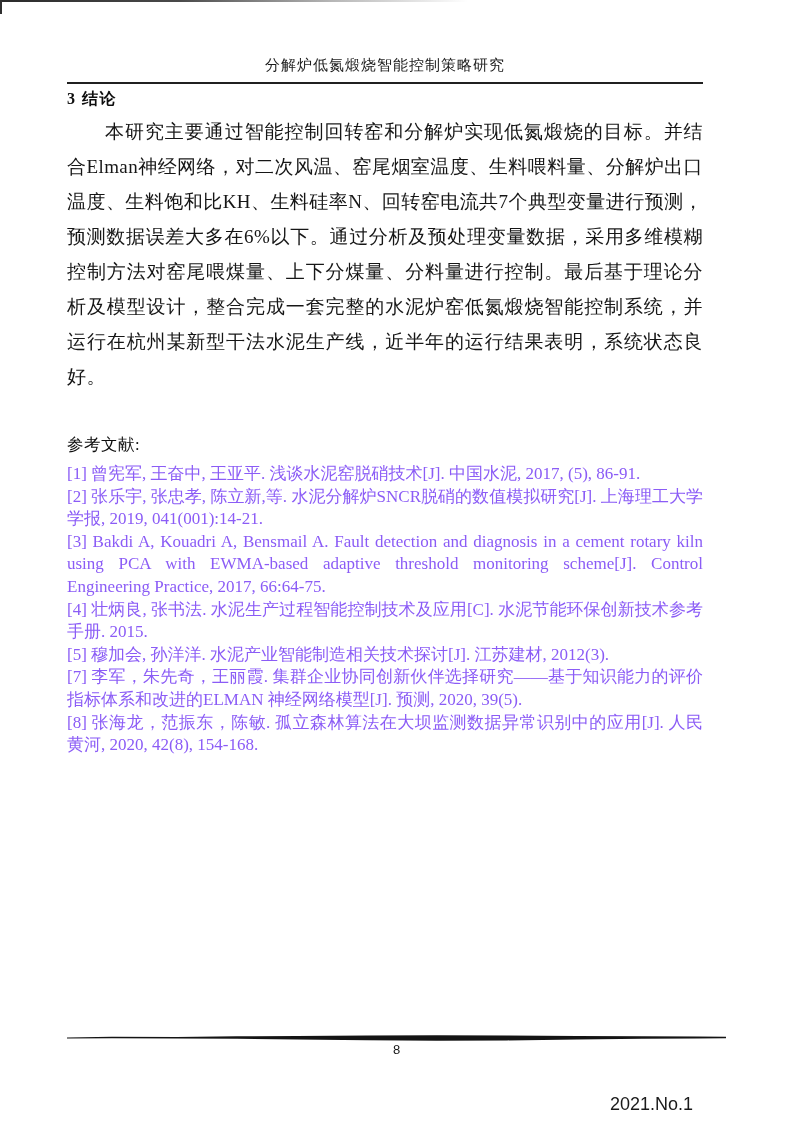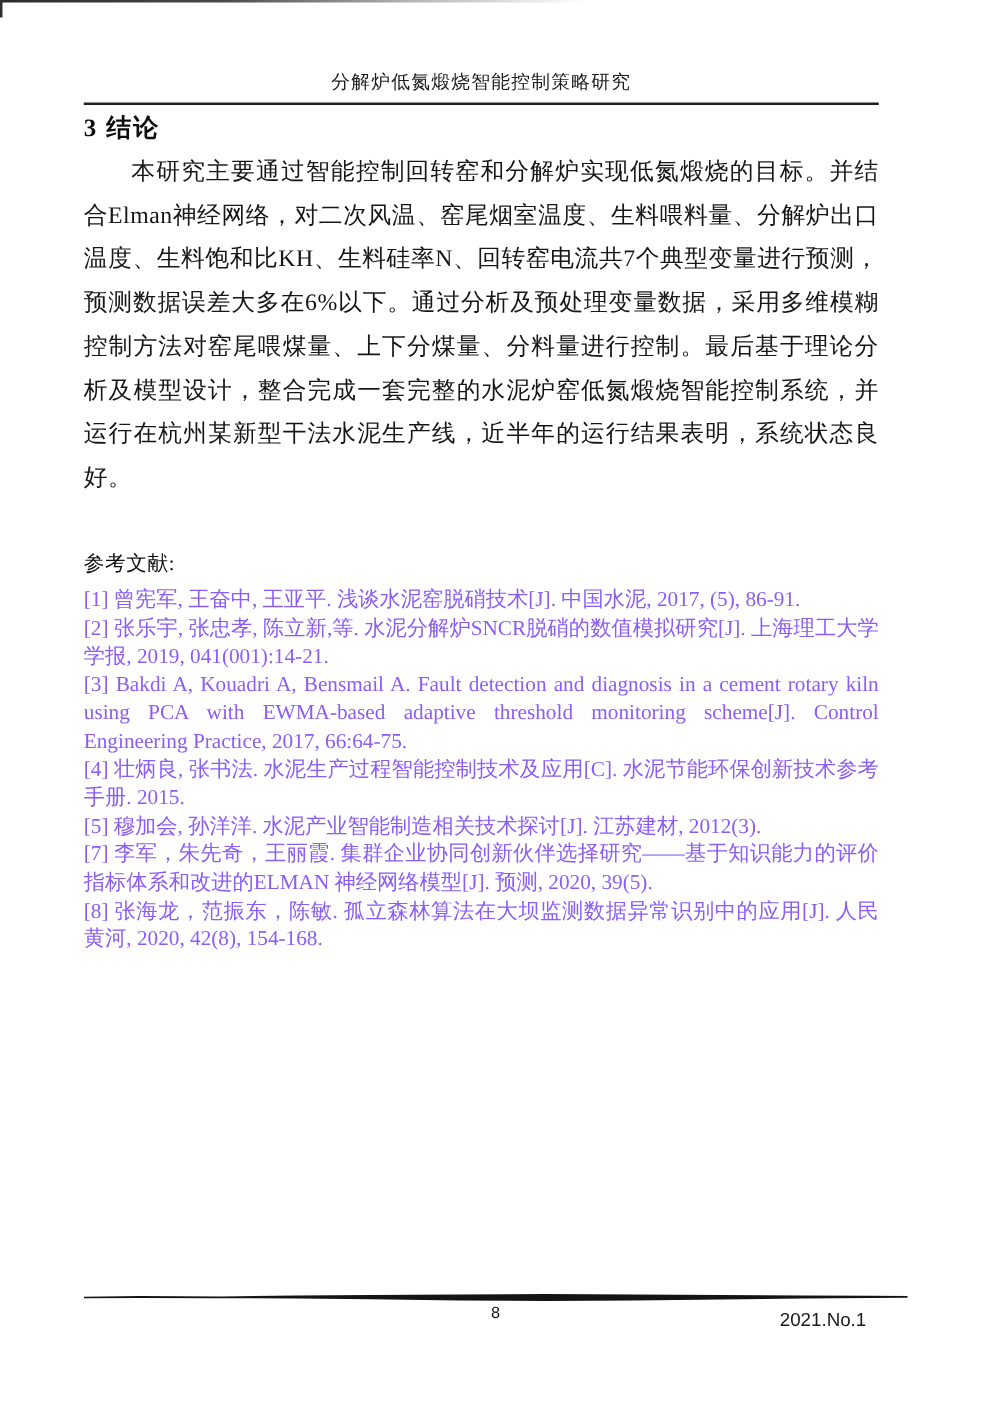--- a/index.html
+++ b/index.html
@@ -38,21 +38,21 @@
     letter-spacing: 1px;
     color: #1c1c1c;
   }
   .header-rule {
     margin-top: 7px;
     height: 0;
     border-top: 2px solid #202020;
   }
   .section-title {
     margin: 5px 0 0 0;
-    font-size: 20px;
+    font-size: 16px;
     font-weight: bold;
     letter-spacing: 1.5px;
     color: #0d0d0d;
   }
   .body-paragraph {
     margin-top: 4px;
     font-size: 19px;
     line-height: 35px;
     text-align: justify;
     text-indent: 2em;
@@ -86,24 +86,24 @@
     top: 1042px;
     left: 0;
     width: 100%;
     text-align: center;
     font-family: "Liberation Sans", sans-serif;
     font-size: 13px;
     color: #1a1a1a;
   }
   .footer-issue {
     position: absolute;
-    top: 1048px;
+    top: 1094px;
     right: 100px;
     font-family: "Liberation Sans", sans-serif;
-    font-size: 15px;
+    font-size: 18px;
     color: #1a1a1a;
   }
 </style>
 </head>
 <body>
 
 <div class="edge-top"></div>
 <div class="edge-left"></div>
 
 <div class="content">

